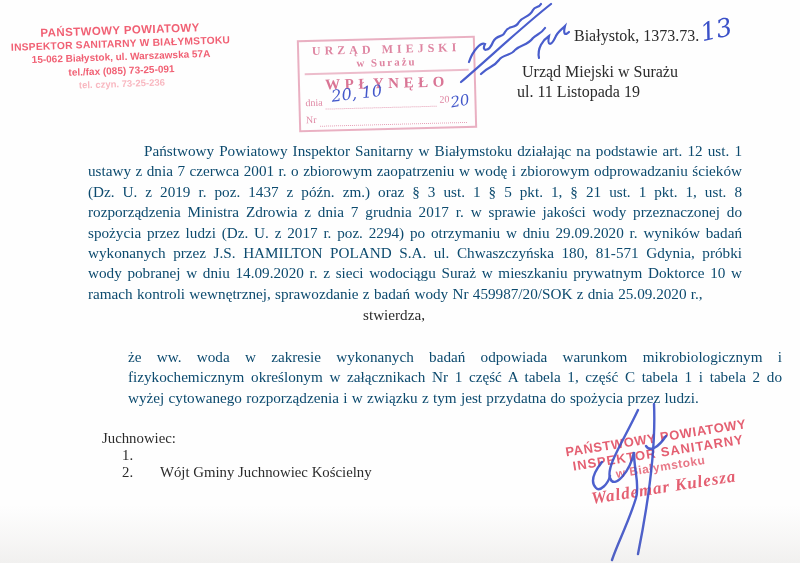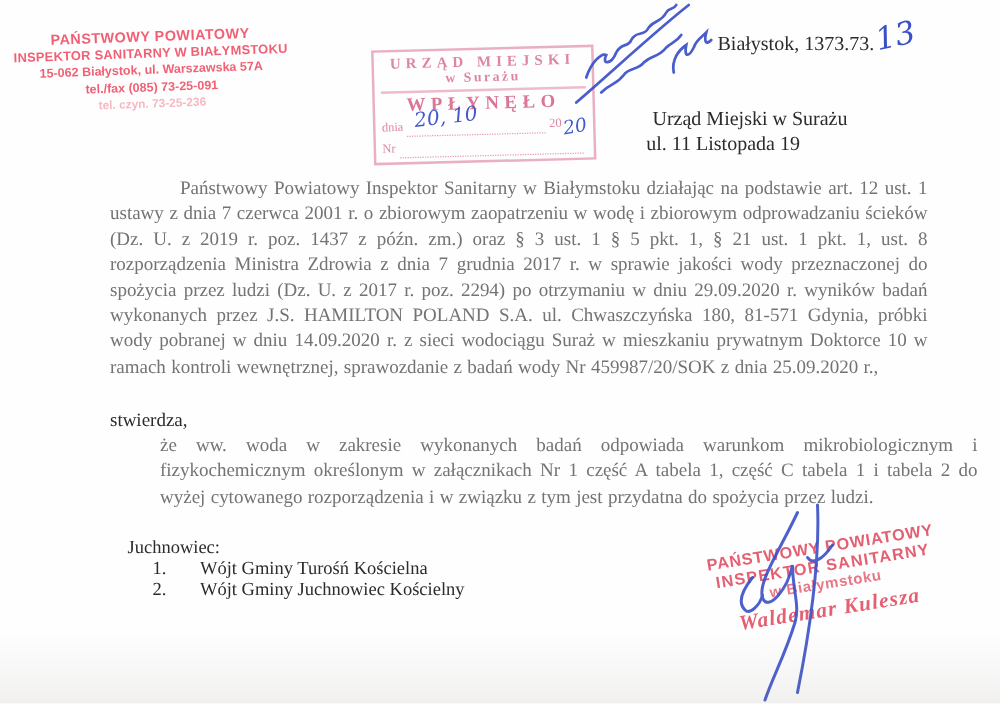--- a/index.html
+++ b/index.html
@@ -37,28 +37,28 @@
   .receipt-stamp .hand-date{position:absolute;left:6px;top:-8px;font-size:16px;transform:rotate(-5deg);white-space:nowrap;}
   .receipt-stamp .hand-year{font-size:15px;transform:rotate(-8deg);display:inline-block;margin-left:1px;line-height:10px;}
   .receipt-stamp .nr-row{margin-top:2px;}
 
   
   .date-line{left:574px;top:27px;font-size:16px;white-space:nowrap;}
   .hand-day{display:inline-block;font-family:"DejaVu Serif",serif;font-style:italic;color:#3a50c8;
         font-size:25px;transform:rotate(-12deg) translateY(-3px);margin-left:2px;line-height:10px;}
 
   
-  .recipient{left:517px;top:62px;font-size:16px;line-height:19.5px;margin-top:24px;}
+  .recipient{left:517px;top:62px;font-size:16px;line-height:19.5px;}
   .recipient .r1{padding-left:5px;}
 
   
   .para{left:88px;width:654px;text-align:justify;font-size:15.2px;line-height:20.4px;
-        color:#737373;word-spacing:.5px;}
+        color:#0c4a6e;word-spacing:.5px;}
   .p1{top:141px;text-indent:56px;}
-  .verdict{left:88px;top:328px;width:612px;font-size:15.2px;}
+  .verdict{left:88px;top:306px;width:612px;text-align:center;font-size:15.2px;}
   .p2{top:347px;margin-left:40px;}
 
   
   .dist-label{left:102px;top:430px;font-size:14.8px;}
   .dist-items{left:122px;top:447px;font-size:14.8px;line-height:17.4px;}
   .dist-row{display:flex;}
   .dist-row .num{width:24px;}
   .dist-row .name{margin-left:14px;white-space:nowrap;}
 
   
@@ -123,21 +123,20 @@
   </div>
 
   <div class="abs para p1">Państwowy Powiatowy Inspektor Sanitarny w Białymstoku działając na podstawie art. 12 ust. 1 ustawy z dnia 7 czerwca 2001 r. o zbiorowym zaopatrzeniu w wodę i zbiorowym odprowadzaniu ścieków (Dz. U. z 2019 r. poz. 1437 z późn. zm.) oraz § 3 ust. 1 § 5 pkt. 1, § 21 ust. 1 pkt. 1, ust. 8 rozporządzenia Ministra Zdrowia z dnia 7 grudnia 2017 r. w sprawie jakości wody przeznaczonej do spożycia przez ludzi (Dz. U. z 2017 r. poz. 2294) po otrzymaniu w dniu 29.09.2020 r. wyników badań wykonanych przez J.S. HAMILTON POLAND S.A. ul. Chwaszczyńska 180, 81-571 Gdynia, próbki wody pobranej w dniu 14.09.2020 r. z sieci wodociągu Suraż w mieszkaniu prywatnym Doktorce 10 w ramach kontroli wewnętrznej, sprawozdanie z badań wody Nr 459987/20/SOK z dnia 25.09.2020 r.,</div>
   <div class="abs verdict">stwierdza,</div>
   <div class="abs para p2">że ww. woda w zakresie wykonanych badań odpowiada warunkom mikrobiologicznym i fizykochemicznym określonym w załącznikach Nr 1 część A tabela 1, część C tabela 1 i tabela 2 do wyżej cytowanego rozporządzenia i w związku z tym jest przydatna do spożycia przez ludzi.</div>
 
   <div class="abs dist-label">Juchnowiec:</div>
   <div class="abs dist-items">
     <div class="dist-row">
       <span class="num">1.</span>
-      <span class="name">Wójt Gminy Turośń Kościelna</span>
     </div>
     <div class="dist-row">
       <span class="num">2.</span>
       <span class="name">Wójt Gminy Juchnowiec Kościelny</span>
     </div>
   </div>
 
   <div class="abs sig-stamp">
     <div class="g1">PAŃSTWOWY POWIATOWY</div>
     <div class="g2">INSPEKTOR SANITARNY</div>

